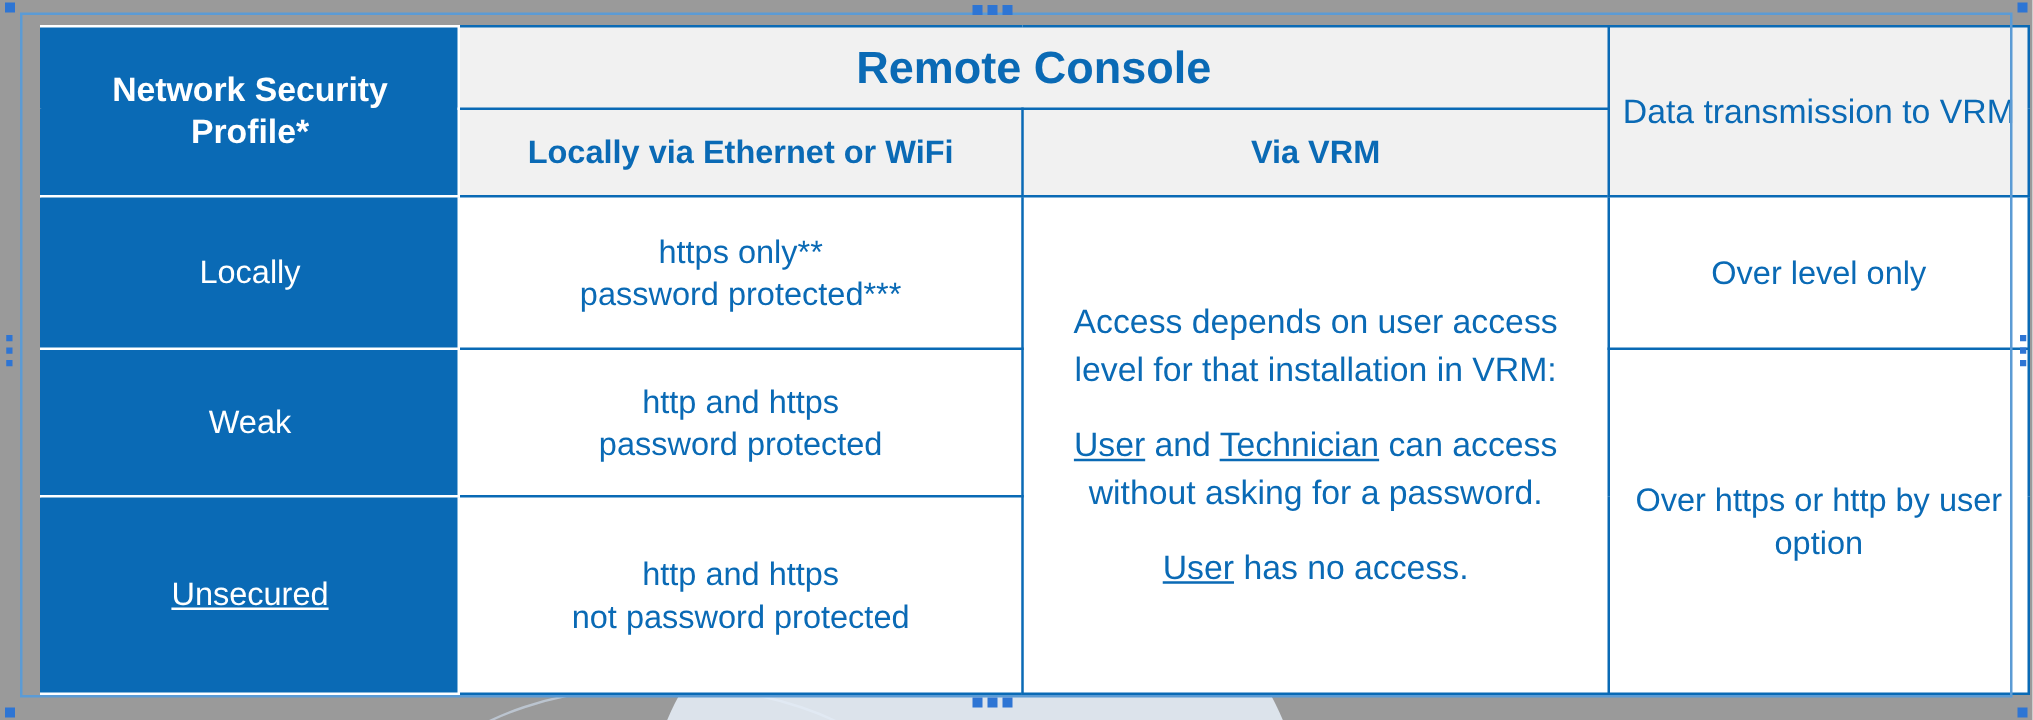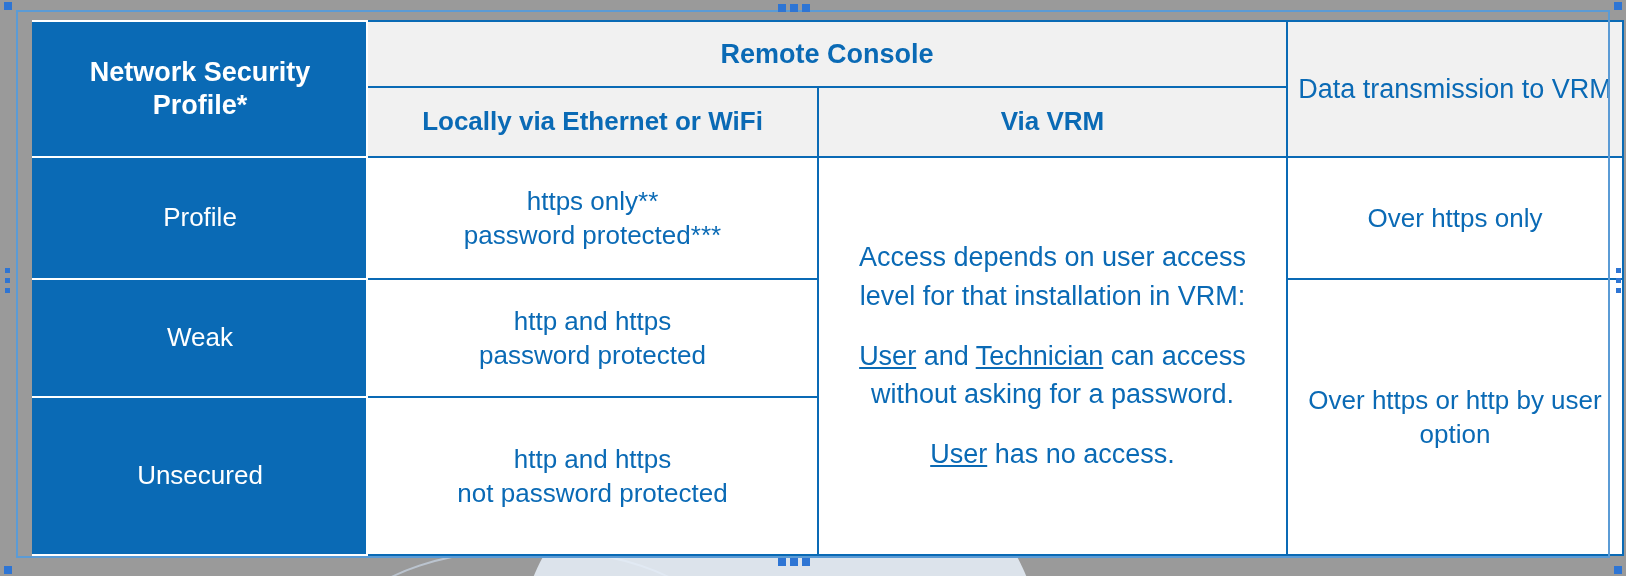--- a/index.html
+++ b/index.html
@@ -108,21 +108,21 @@
     font-weight: 400;
     line-height: 1.2;
     border-color: #ffffff !important;
     border-left-color: #0a6ab5 !important;
   }
 
   
   .hdr {
     background: #f1f1f1;
     font-weight: bold;
-    font-size: 27px;
+    font-size: 36px;
     line-height: 1.2;
   }
   .hdr-sub {
     background: #f1f1f1;
     font-weight: bold;
     font-size: 26px;
     line-height: 1.2;
   }
   .hdr-right {
     background: #f1f1f1;
@@ -175,46 +175,46 @@
         <td class="hdr" colspan="2" style="height:66px;">Remote Console</td>
         <td class="hdr-right" rowspan="2">Data transmission to VRM</td>
       </tr>
 
       <tr>
         <td class="hdr-sub" style="height:70px;">Locally via Ethernet or WiFi</td>
         <td class="hdr-sub">Via VRM</td>
       </tr>
 
       <tr>
-        <td class="profile-cell" style="height:122px;">Profile</td>
+        <td class="profile-cell" style="height:122px;">Locally</td>
         <td class="body-cell">
           <span class="line">https only**</span>
           <span class="line">password protected***</span>
         </td>
         <td class="vrm-cell" rowspan="3">
           <p>Access depends on user access level for that installation in VRM:</p>
           <div class="vrm-gap"></div>
           <p><span class="u">User</span><span> and </span><span class="u">Technician</span><span> can access without asking for a password.</span></p>
           <div class="vrm-gap"></div>
           <p><span class="u">User</span><span> has no access.</span></p>
         </td>
-        <td class="body-cell">Over https only</td>
+        <td class="body-cell">Over level only</td>
       </tr>
 
       <tr>
         <td class="profile-cell" style="height:118px;">Weak</td>
         <td class="body-cell">
           <span class="line">http and https</span>
           <span class="line">password protected</span>
         </td>
         <td class="body-cell" rowspan="2">Over https or http by user option</td>
       </tr>
 
       <tr>
-        <td class="profile-cell" style="height:158px;">Unsecured</td>
+        <td class="profile-cell" style="height:158px;text-decoration:underline;">Unsecured</td>
         <td class="body-cell">
           <span class="line">http and https</span>
           <span class="line">not password protected</span>
         </td>
       </tr>
     </tbody>
   </table>
 
 </div>
 

